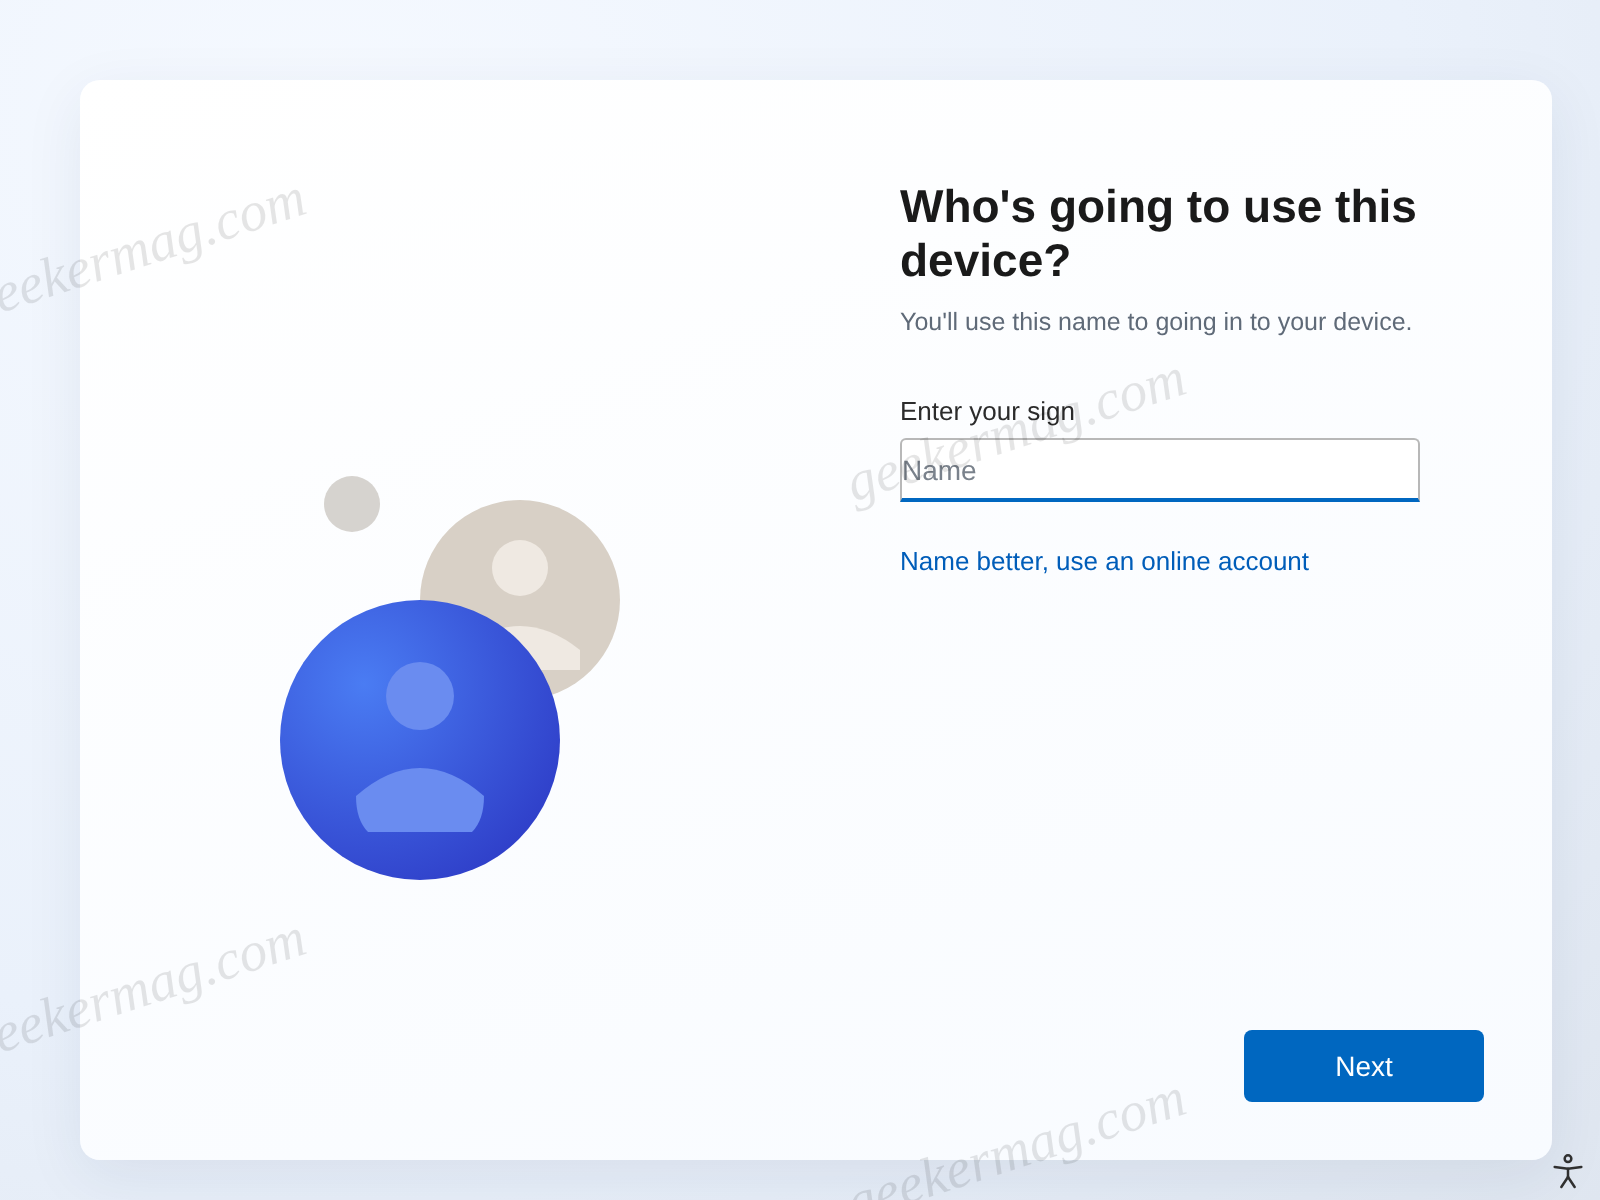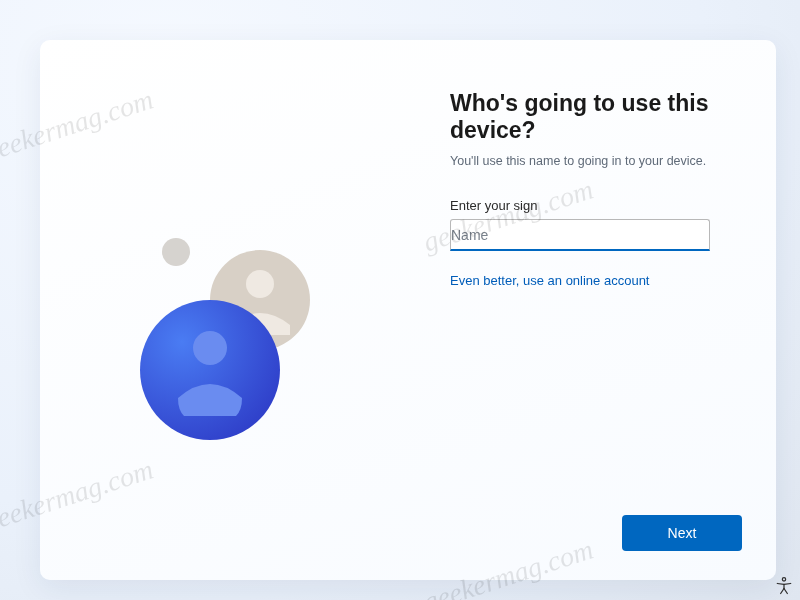--- a/index.html
+++ b/index.html
@@ -125,21 +125,21 @@
   </div>
 
   <div class="content">
     <h1 class="title">Who's going to use this device?</h1>
     <p class="subtitle">You'll use this name to going in to your device.</p>
 
     <div class="field-label">Enter your sign</div>
     <input class="text-input" type="text" placeholder="Name" style="">
 
     <div>
-      <a class="link" href="#">Even better, use an online account</a>
+      <a class="link" href="#">Name better, use an online account</a>
     </div>
   </div>
 
   <button class="next-btn">Next</button>
 </div>
 
 <div class="accessibility-icon">
   <svg viewBox="0 0 24 24" width="20" height="20" fill="none" stroke="currentColor" stroke-width="1.5" stroke-linecap="round" stroke-linejoin="round">
     <circle cx="12" cy="4" r="2"></circle>
     <path d="M4 9 l8 1 l8 -1"></path>

